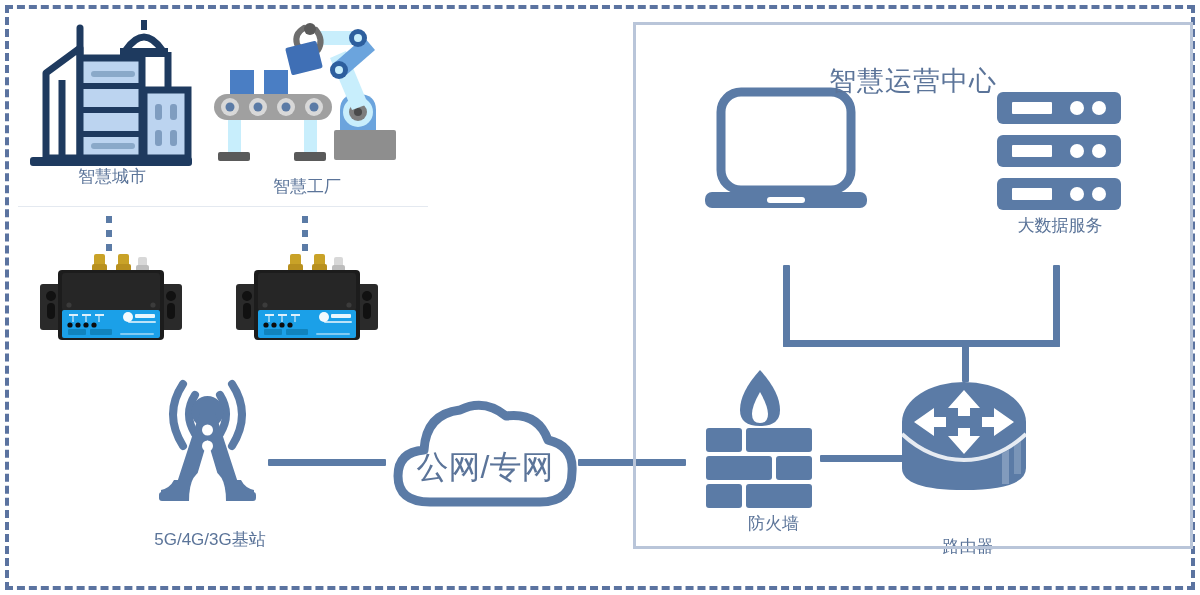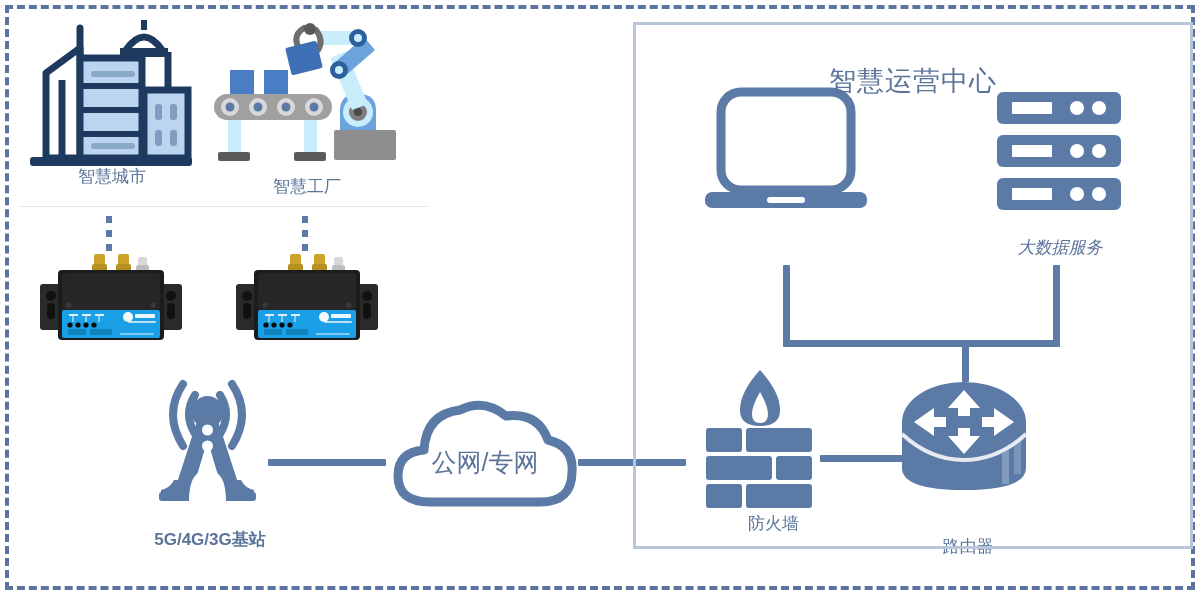--- a/index.html
+++ b/index.html
@@ -263,37 +263,37 @@
       <path d="M16 136 L109 136 L109 128 Q100 126 96 118 L29 118 Q25 126 16 128 Z" fill="#5b7ba6"></path>
       <rect x="14" y="130" width="97" height="9" rx="3" fill="#5b7ba6"></rect>
 
       <circle cx="62.5" cy="68" r="5.5" fill="#ffffff"></circle>
       <circle cx="62.5" cy="84" r="5.5" fill="#ffffff"></circle>
       <circle cx="62.5" cy="100" r="5.5" fill="#ffffff"></circle>
 
       <path d="M44 139 Q44 108 62.5 108 Q81 108 81 139 Z" fill="#ffffff"></path>
     </svg>
   </div>
-  <div class="label" style="left:95px; top:528px; width:230px;font-weight:bold;">5G/4G/3G基站</div>
+  <div class="label" style="left:95px; top:528px; width:230px;">5G/4G/3G基站</div>
 
   <div class="conn conn-h" style="left:268px; top:459px; width:118px;"></div>
 
   <div class="node" style="left:382px; top:392px;">
     <svg width="206" height="120" viewBox="0 0 206 120">
       <path d="M48 110
                Q16 110 16 84
                Q16 60 42 58
                Q44 22 78 18
                Q102 6 124 24
                Q156 20 166 48
                Q192 54 190 80
                Q190 110 158 110 Z" fill="none" stroke="#5b7ba6" stroke-width="9" stroke-linejoin="round"></path>
     </svg>
   </div>
-  <div class="label" style="left:382px; top:446px; width:206px; font-size:25px;">公网/专网</div>
+  <div class="label" style="left:382px; top:446px; width:206px; font-size:32px;">公网/专网</div>
 
   <div class="conn conn-h" style="left:578px; top:459px; width:108px;"></div>
 
   <div class="node" style="left:697px; top:88px;">
     <svg width="178" height="125" viewBox="0 0 178 125">
       <rect x="24" y="4" width="130" height="98" rx="20" fill="none" stroke="#5b7ba6" stroke-width="9"></rect>
       <rect x="8" y="104" width="162" height="16" rx="7" fill="#5b7ba6"></rect>
       <rect x="70" y="109" width="38" height="6" rx="3" fill="#ffffff"></rect>
     </svg>
   </div>
@@ -309,21 +309,21 @@
       <rect x="17" y="55" width="40" height="12" rx="1" fill="#ffffff"></rect>
       <circle cx="82" cy="61" r="7" fill="#ffffff"></circle>
       <circle cx="104" cy="61" r="7" fill="#ffffff"></circle>
 
       <rect x="2" y="88" width="124" height="32" rx="6" fill="#5b7ba6"></rect>
       <rect x="17" y="98" width="40" height="12" rx="1" fill="#ffffff"></rect>
       <circle cx="82" cy="104" r="7" fill="#ffffff"></circle>
       <circle cx="104" cy="104" r="7" fill="#ffffff"></circle>
     </svg>
   </div>
-  <div class="label" style="left:960px; top:236px; width:200px;font-style:italic;">大数据服务</div>
+  <div class="label" style="left:960px; top:214px; width:200px;">大数据服务</div>
 
   <div class="conn conn-v" style="left:783px; top:265px; height:82px;"></div>
   <div class="conn conn-v" style="left:1053px; top:265px; height:82px;"></div>
   <div class="conn conn-h" style="left:783px; top:340px; width:277px;"></div>
   <div class="conn conn-v" style="left:962px; top:340px; height:42px;"></div>
 
   <div class="node" style="left:682px; top:368px;">
     <svg width="155" height="135" viewBox="0 0 155 135">
 
       <path d="M78 2 Q58 24 58 42 Q58 58 78 58 Q98 58 98 42 Q98 24 78 2 Z" fill="#5b7ba6"></path>

